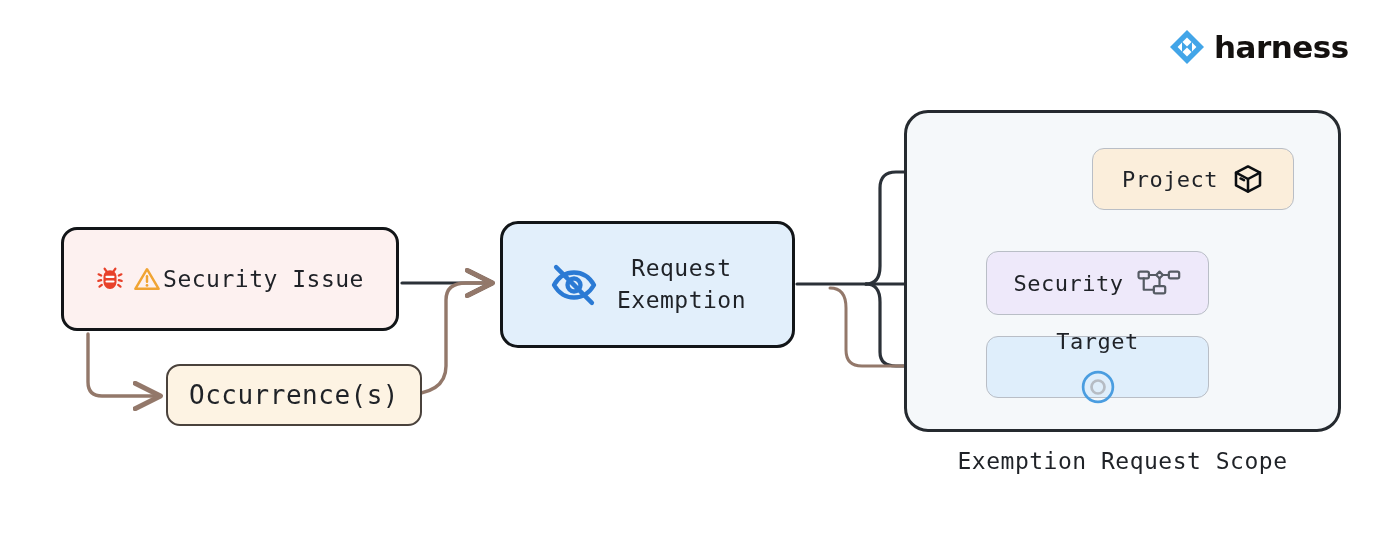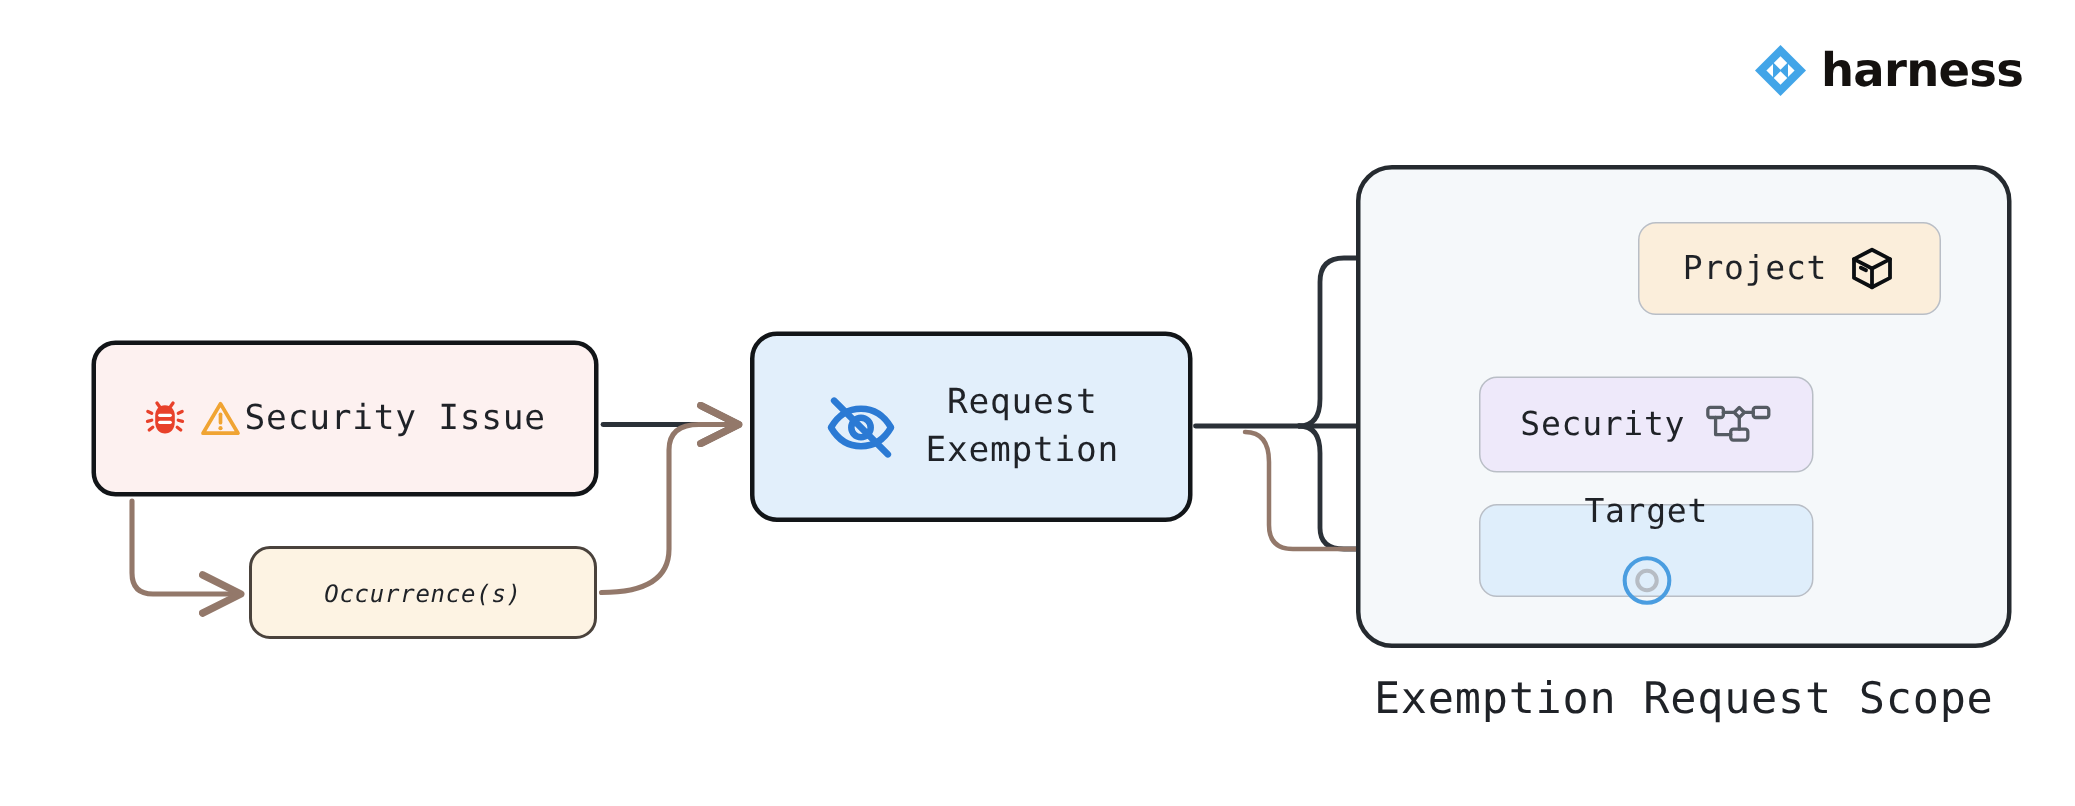--- a/index.html
+++ b/index.html
@@ -75,28 +75,27 @@
   }
   #node-security .label {
     font-size: 23px;
     letter-spacing: 0.5px;
   }
 
   
   #node-occurrence {
     left: 166px;
     top: 364px;
-    width: 232px;
+    width: 256px;
     height: 62px;
     background: #fdf3e3;
     border: 2.5px solid #4a423c;
     border-radius: 14px;
-    font-size: 16px;
-    letter-spacing: 0.5px;
-    font-style: italic;
+    font-size: 26px;
+    letter-spacing: 0.5px;
   }
 
   
   #node-request {
     left: 500px;
     top: 221px;
     width: 295px;
     height: 127px;
     background: #e2effb;
     border: 3px solid #121518;
@@ -122,21 +121,21 @@
     border: 3px solid #252a2f;
     border-radius: 24px;
     box-sizing: border-box;
   }
   #scope-caption {
     position: absolute;
     left: 904px;
     top: 448px;
     width: 437px;
     text-align: center;
-    font-size: 29px;
+    font-size: 23px;
     letter-spacing: 0.5px;
     color: #1f2227;
     font-family: "DejaVu Sans Mono", "Liberation Mono", monospace;
   }
 
   
   .scope-item {
     position: absolute;
     box-sizing: border-box;
     display: flex;

